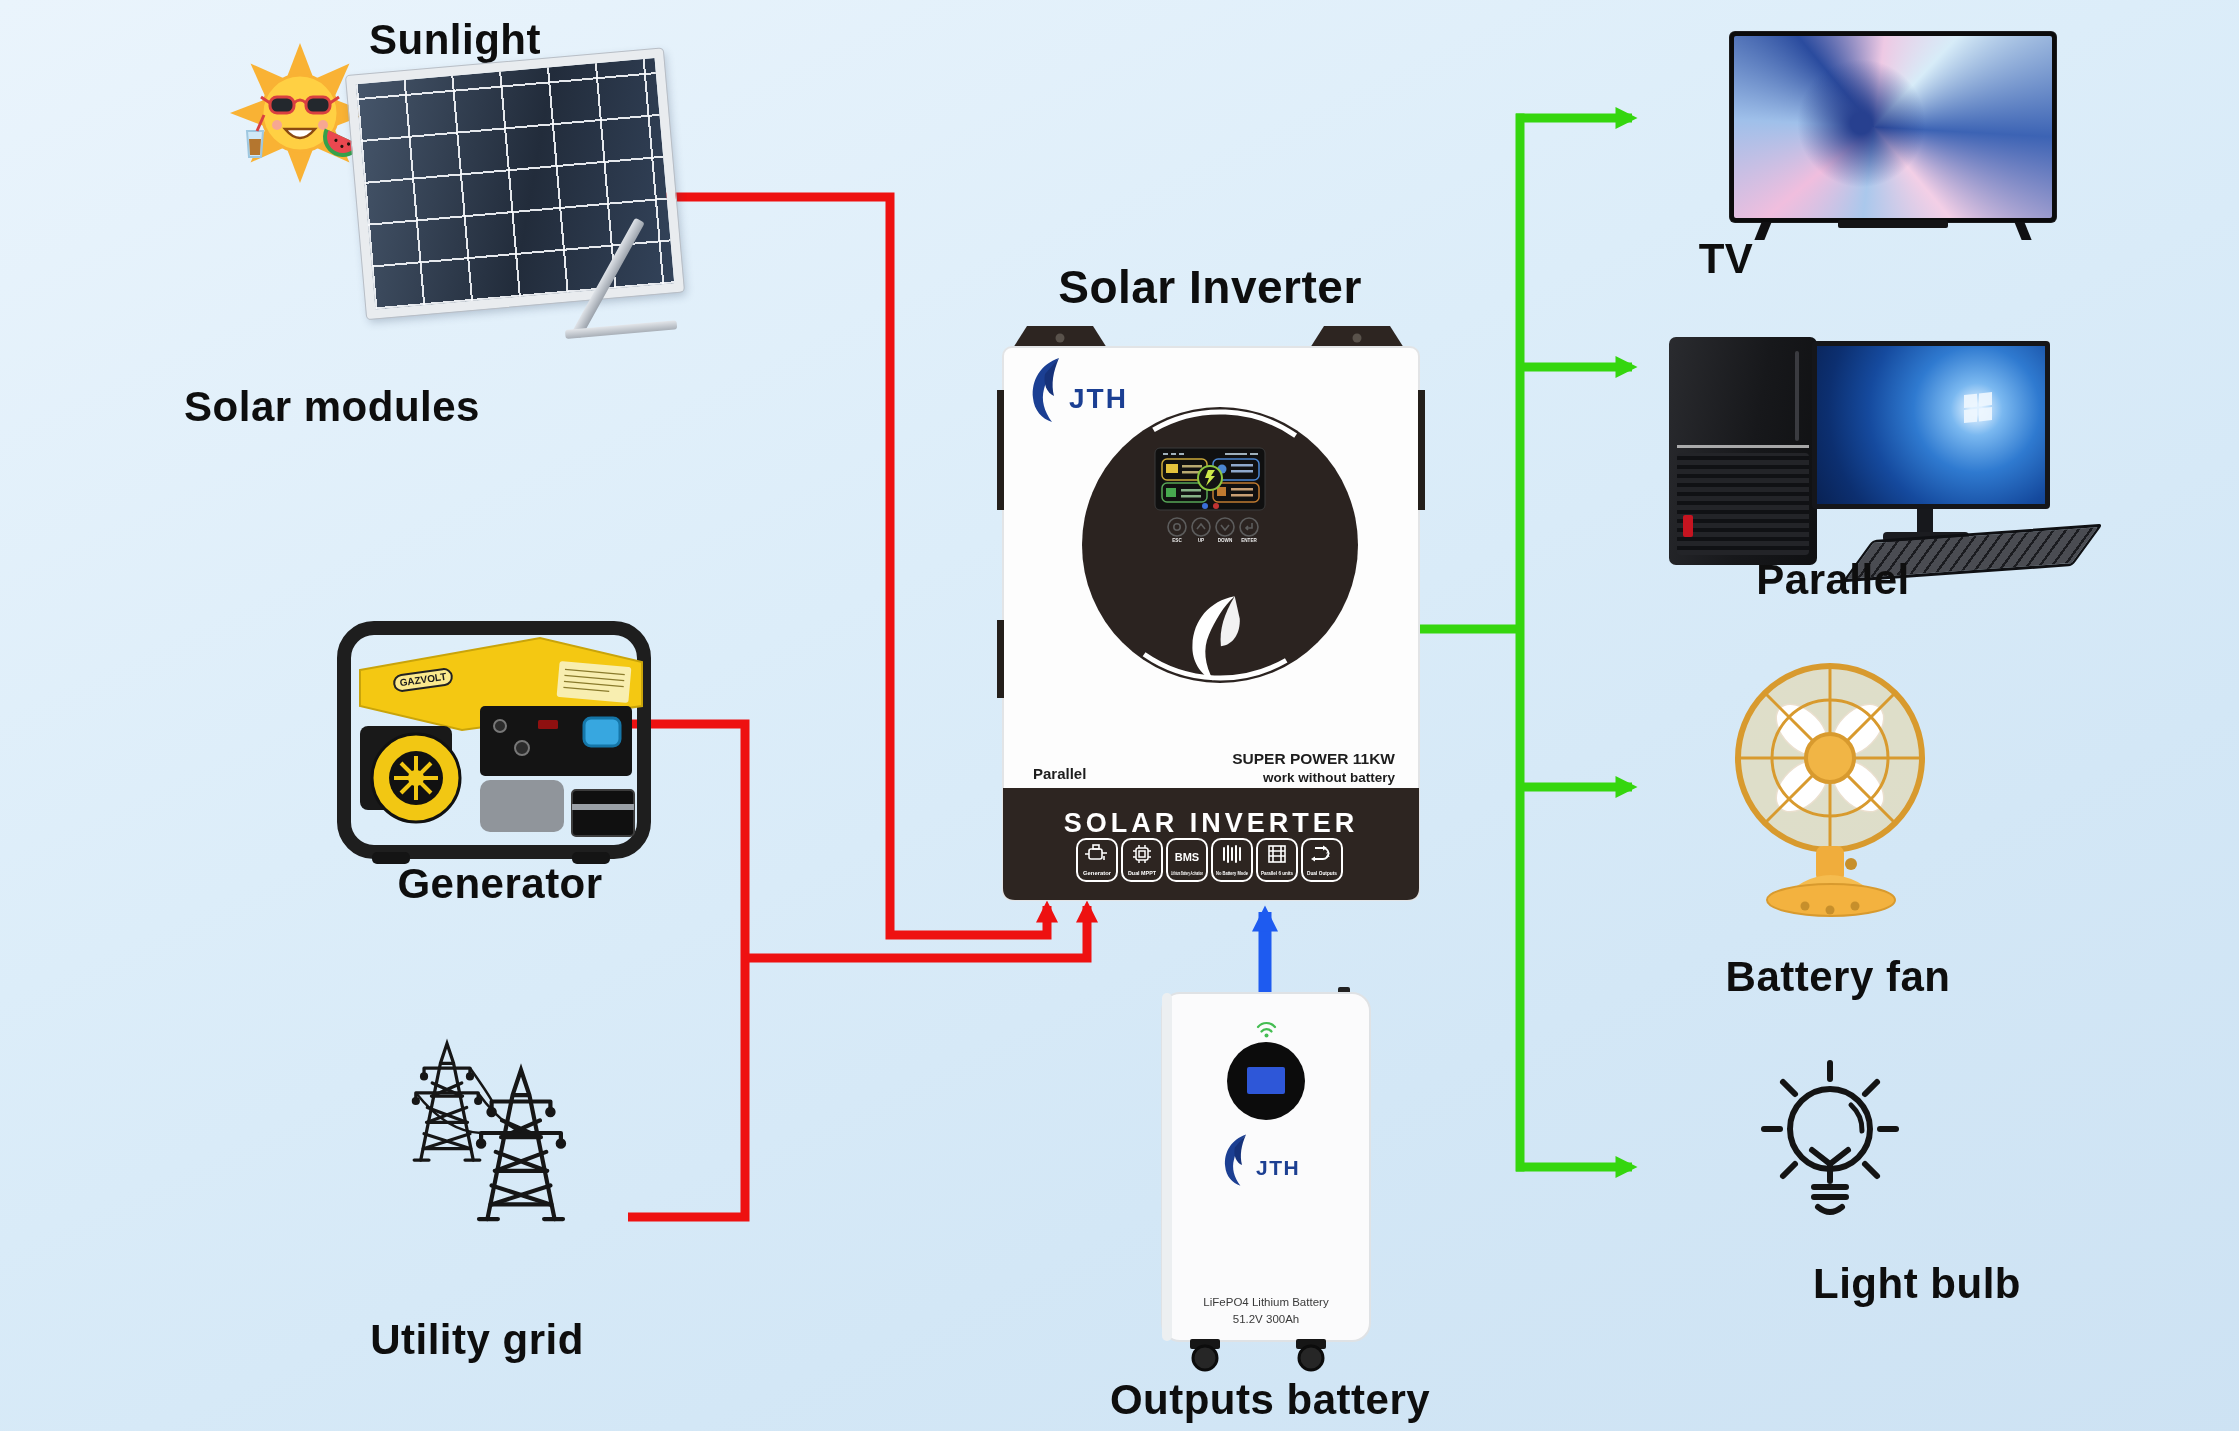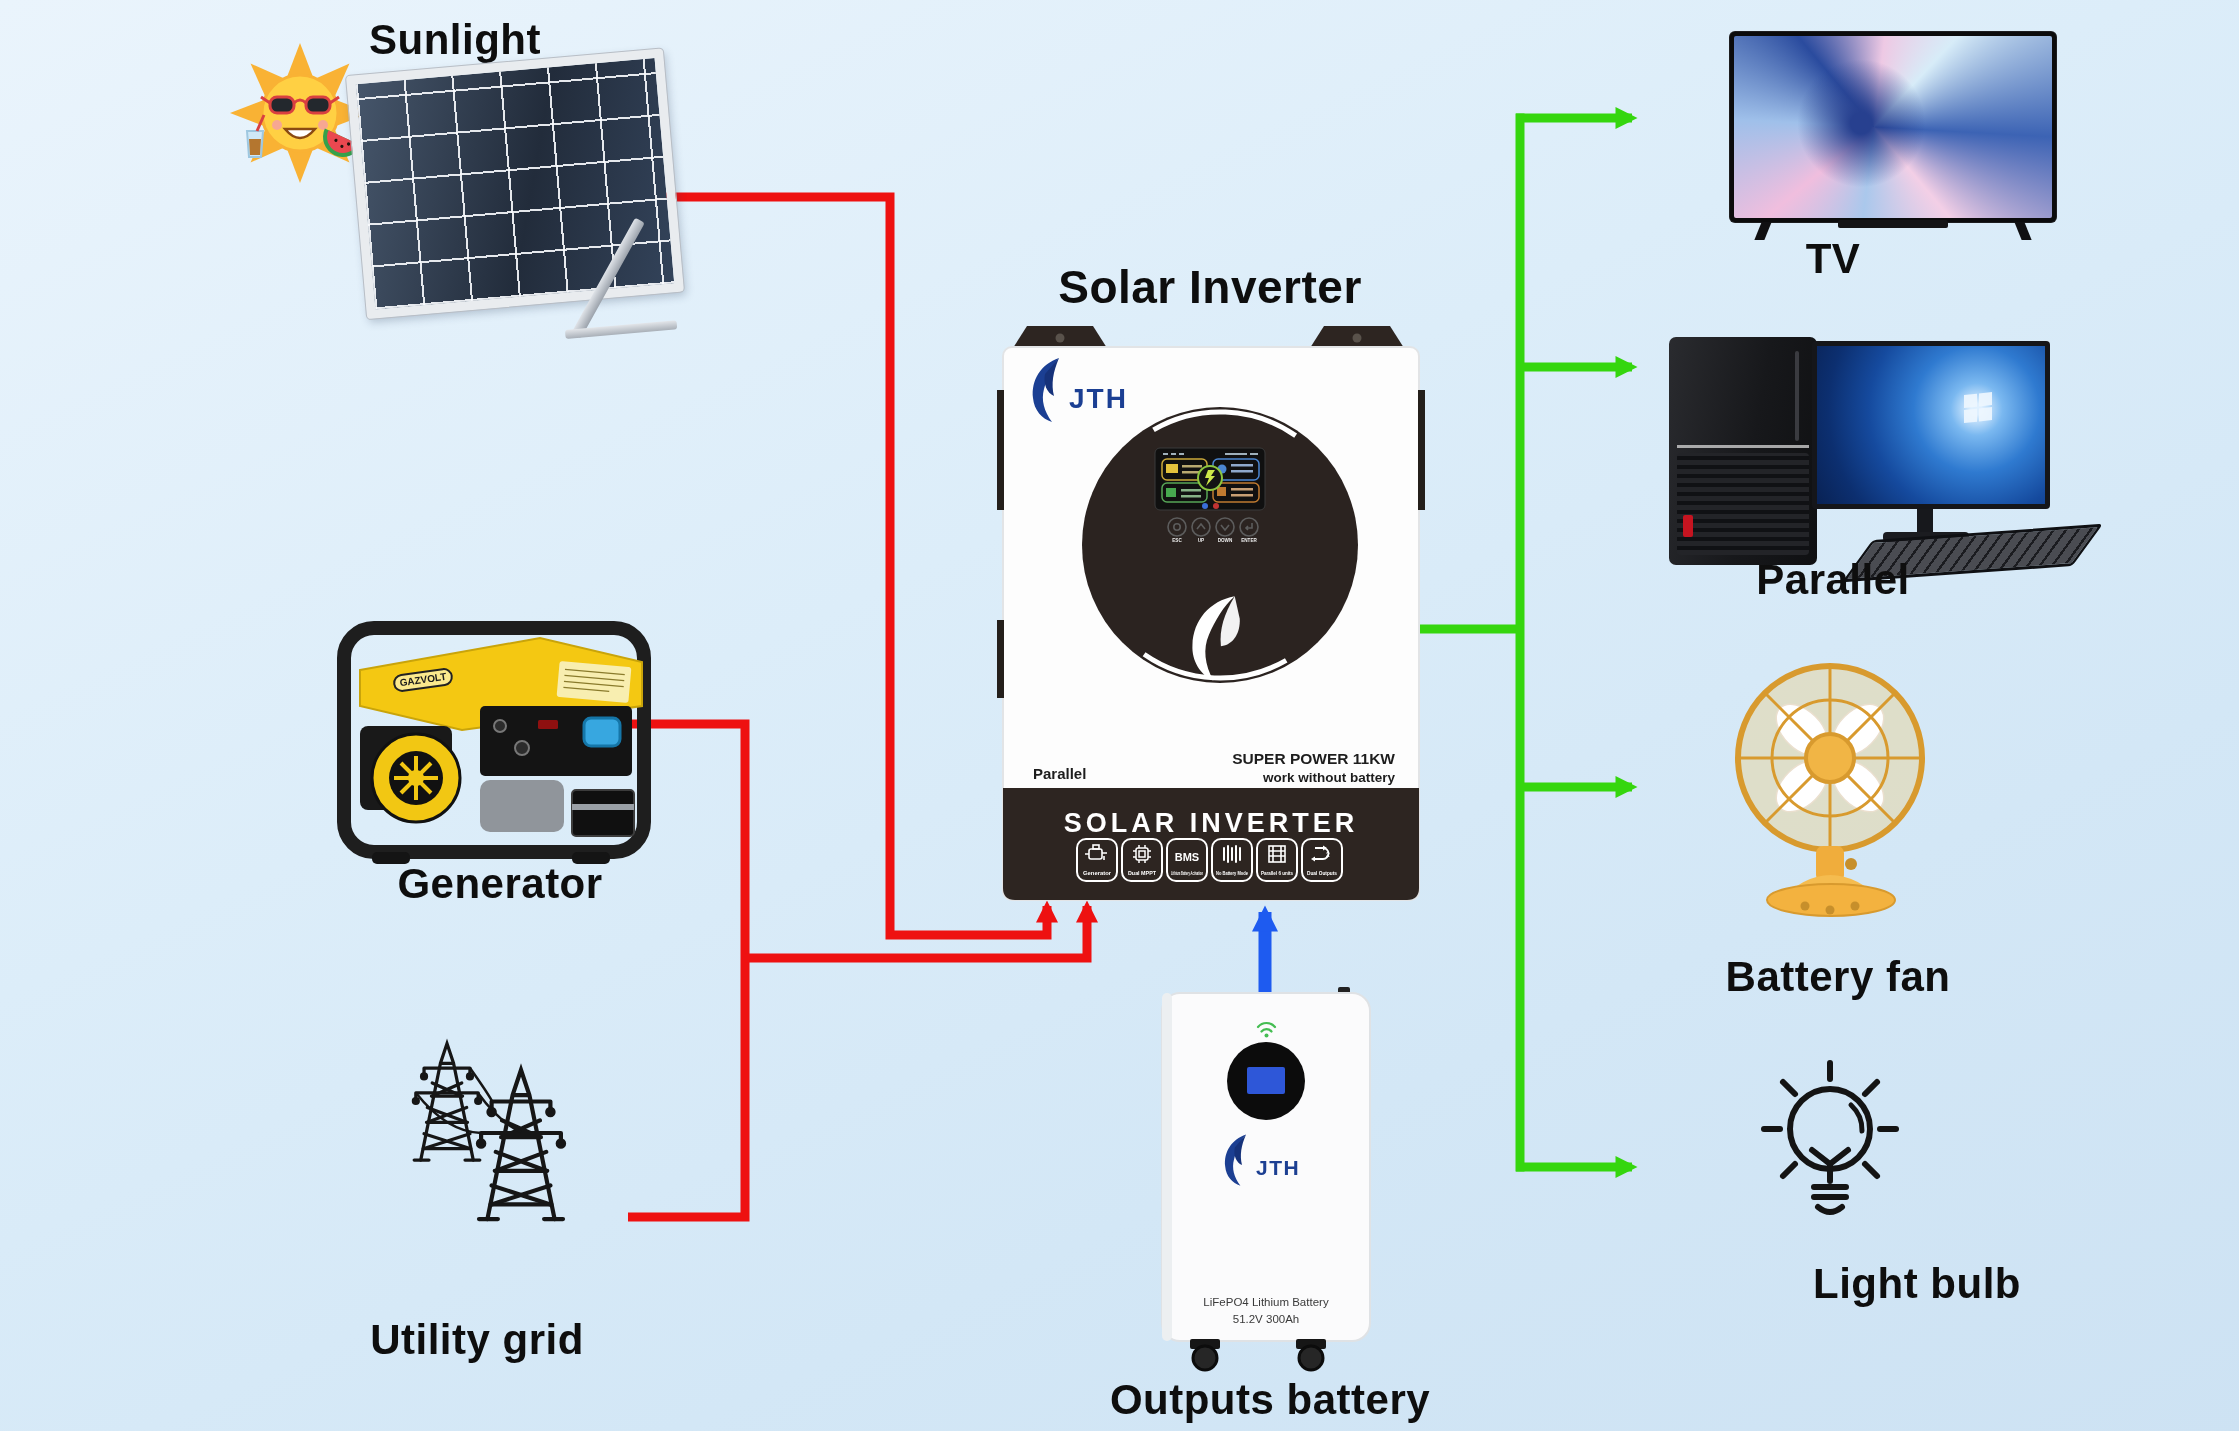--- a/index.html
+++ b/index.html
@@ -114,20 +114,21 @@
       <line x1="2" y1="-12" x2="9" y2="-28" stroke="#d94040" stroke-width="3"></line>
     </g>
   </svg>
   <div class="label" style="left:455px;top:16px">Sunlight</div>
 
   <div class="abs panel-wrap" style="left:358px;top:62px;width:310px;height:290px">
     <div class="panel"></div>
     <div class="panel-leg" style="left:238px;top:158px"></div>
     <div class="panel-foot" style="left:196px;top:272px"></div>
   </div>
+  <div class="label" style="left:332px;top:383px">Solar modules</div>
 
   <svg class="abs" style="left:330;top:608" width="340" height="270" viewBox="0 0 340 270">
     <rect x="14" y="20" width="300" height="224" rx="30" fill="none" stroke="#1e1e1e" stroke-width="14"></rect>
     <polygon points="30,62 210,30 312,54 312,98 132,122 30,98" fill="#f4c812" stroke="#c9a40a" stroke-width="2"></polygon>
     <rect x="64" y="64" width="58" height="16" rx="8" transform="rotate(-8 93 72)" fill="#fbe98d" stroke="#222" stroke-width="2"></rect>
     <text x="93" y="75" transform="rotate(-8 93 72)" text-anchor="middle" font-size="10" font-weight="700" fill="#1c1c1c">GAZVOLT</text>
     <rect x="228" y="56" width="72" height="36" rx="3" transform="rotate(5 264 74)" fill="#f8eeb0"></rect>
     <g stroke="#8a7b2c" stroke-width="1.4" transform="rotate(5 264 74)">
         <line x1="234" y1="64" x2="294" y2="64"></line>
         <line x1="234" y1="70" x2="294" y2="70"></line>
@@ -330,21 +331,21 @@
     </g>
   </svg>
   <div class="label" style="left:1270px;top:1376px">Outputs battery</div>
 
   <div class="abs tv-frame" style="left:1730px;top:32px;width:318px;height:182px">
     <div class="tv-screen"></div>
     <div class="tv-bar"></div>
     <div class="tv-leg" style="left:28px;transform:skewX(-22deg)"></div>
     <div class="tv-leg" style="right:28px;transform:skewX(22deg)"></div>
   </div>
-  <div class="label" style="left:1833px;top:235px">TV</div>
+  <div class="label" style="left:1726px;top:235px">TV</div>
 
   <div class="abs" style="left:1665px;top:333px;width:400px;height:245px">
     <div class="abs pc-tower" style="left:4px;top:4px;width:148px;height:228px">
       <div class="pc-slot"></div>
       <div class="pc-line"></div>
       <div class="pc-mesh"></div>
       <div class="pc-badge"></div>
     </div>
     <div class="abs mon-frame" style="left:147px;top:8px;width:228px;height:158px">
       <div class="mon-screen"></div>

